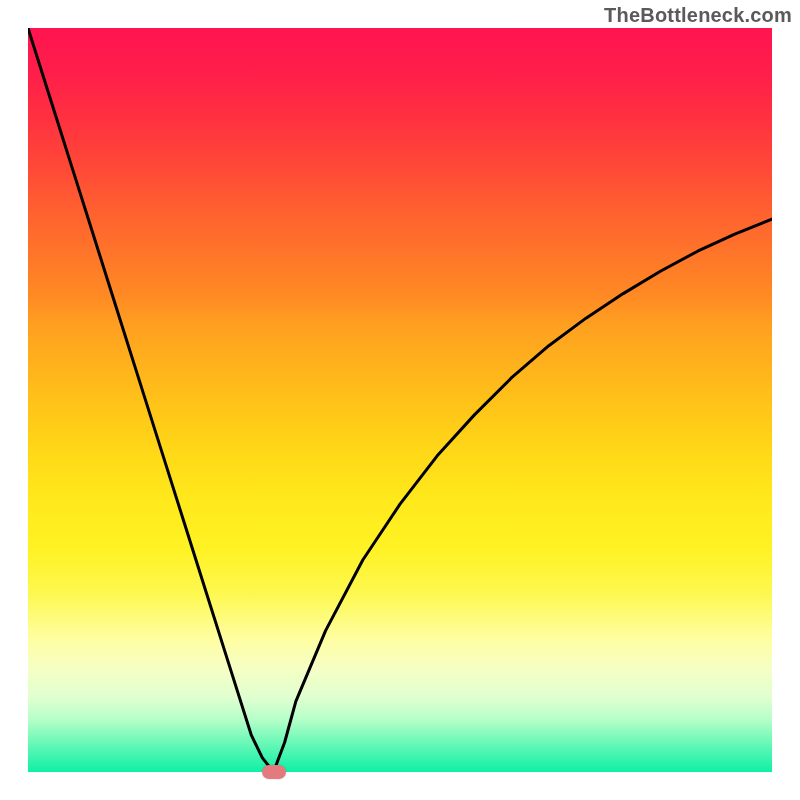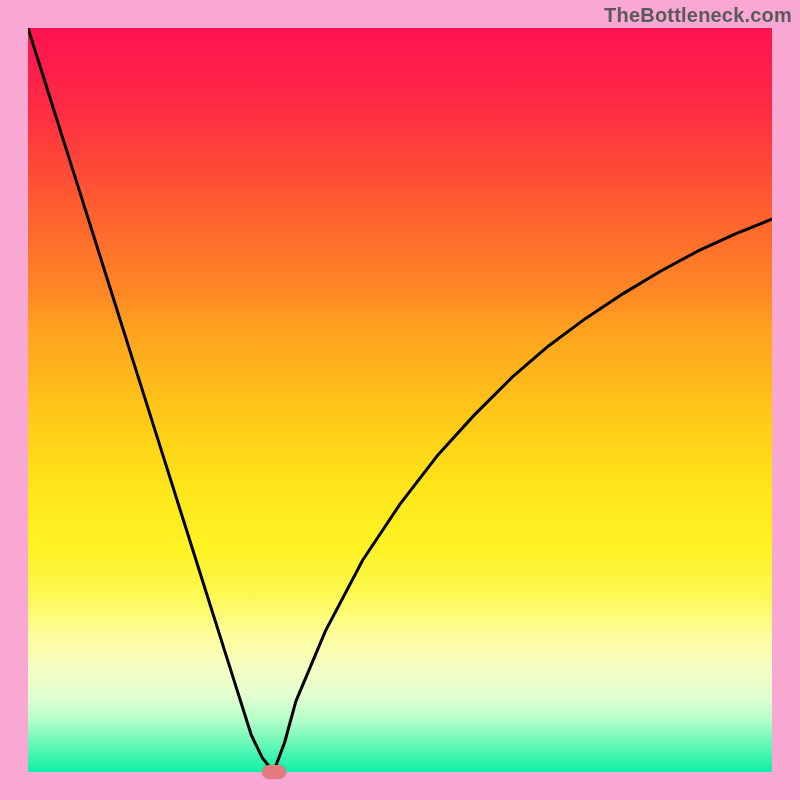--- a/index.html
+++ b/index.html
@@ -1,21 +1,21 @@
 <!DOCTYPE html>
 <html><head>
 <meta charset="utf-8">
 <style>
   * { margin: 0; padding: 0; box-sizing: border-box; }
   html, body { width: 800px; height: 800px; overflow: hidden; background: #000; }
   .frame {
     position: relative;
     width: 800px;
     height: 800px;
-    background: #f9a8d4;
+    background: #ffffff;
   }
   .plot-area {
     position: absolute;
     left: 28px;
     top: 28px;
     width: 744px;
     height: 744px;
     background: linear-gradient(to bottom,
       #ff1450 0%,
       #ff1e4a 6%,

